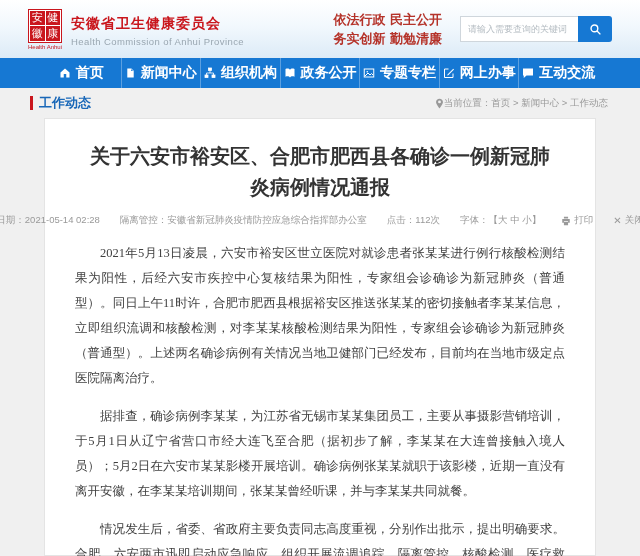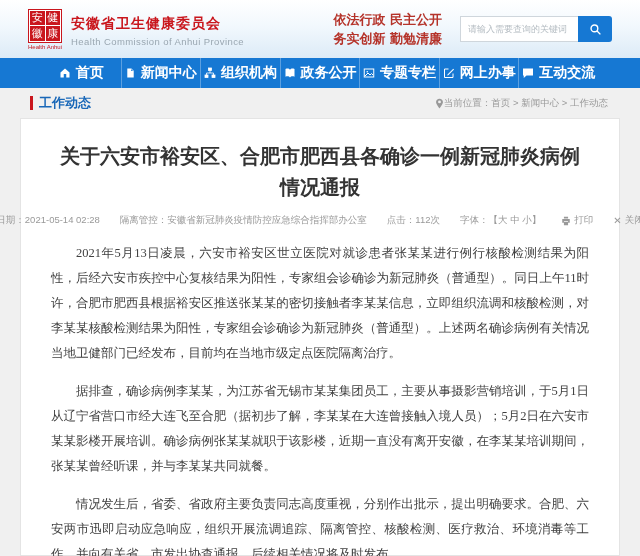--- a/index.html
+++ b/index.html
@@ -126,21 +126,21 @@
     justify-content: space-between;
     padding: 0 32px 0 30px;
     background: #f0f0f0;
   }
   .section-head { display: flex; align-items: center; gap: 6px; justify-content: space-between; }
   .red-bar { width: 3px; height: 14px; background: #c9161d; }
   .section-title { color: #1a68b8; font-size: 13px; font-weight: 700; }
   .location { display: flex; align-items: center; color: #999; font-size: 9.5px; }
 
   
-  .card-wrap { flex: 1; padding: 0 20px; overflow: hidden; }
+  .card-wrap { flex: 1; padding: 0 44px; overflow: hidden; }
   .card {
     background: #fff;
     border: 1px solid #e4e4e4;
     height: 100%;
     padding: 20px 30px 24px;
   }
   .article-title {
     font-size: 20px;
     font-weight: 700;
     color: #333;

